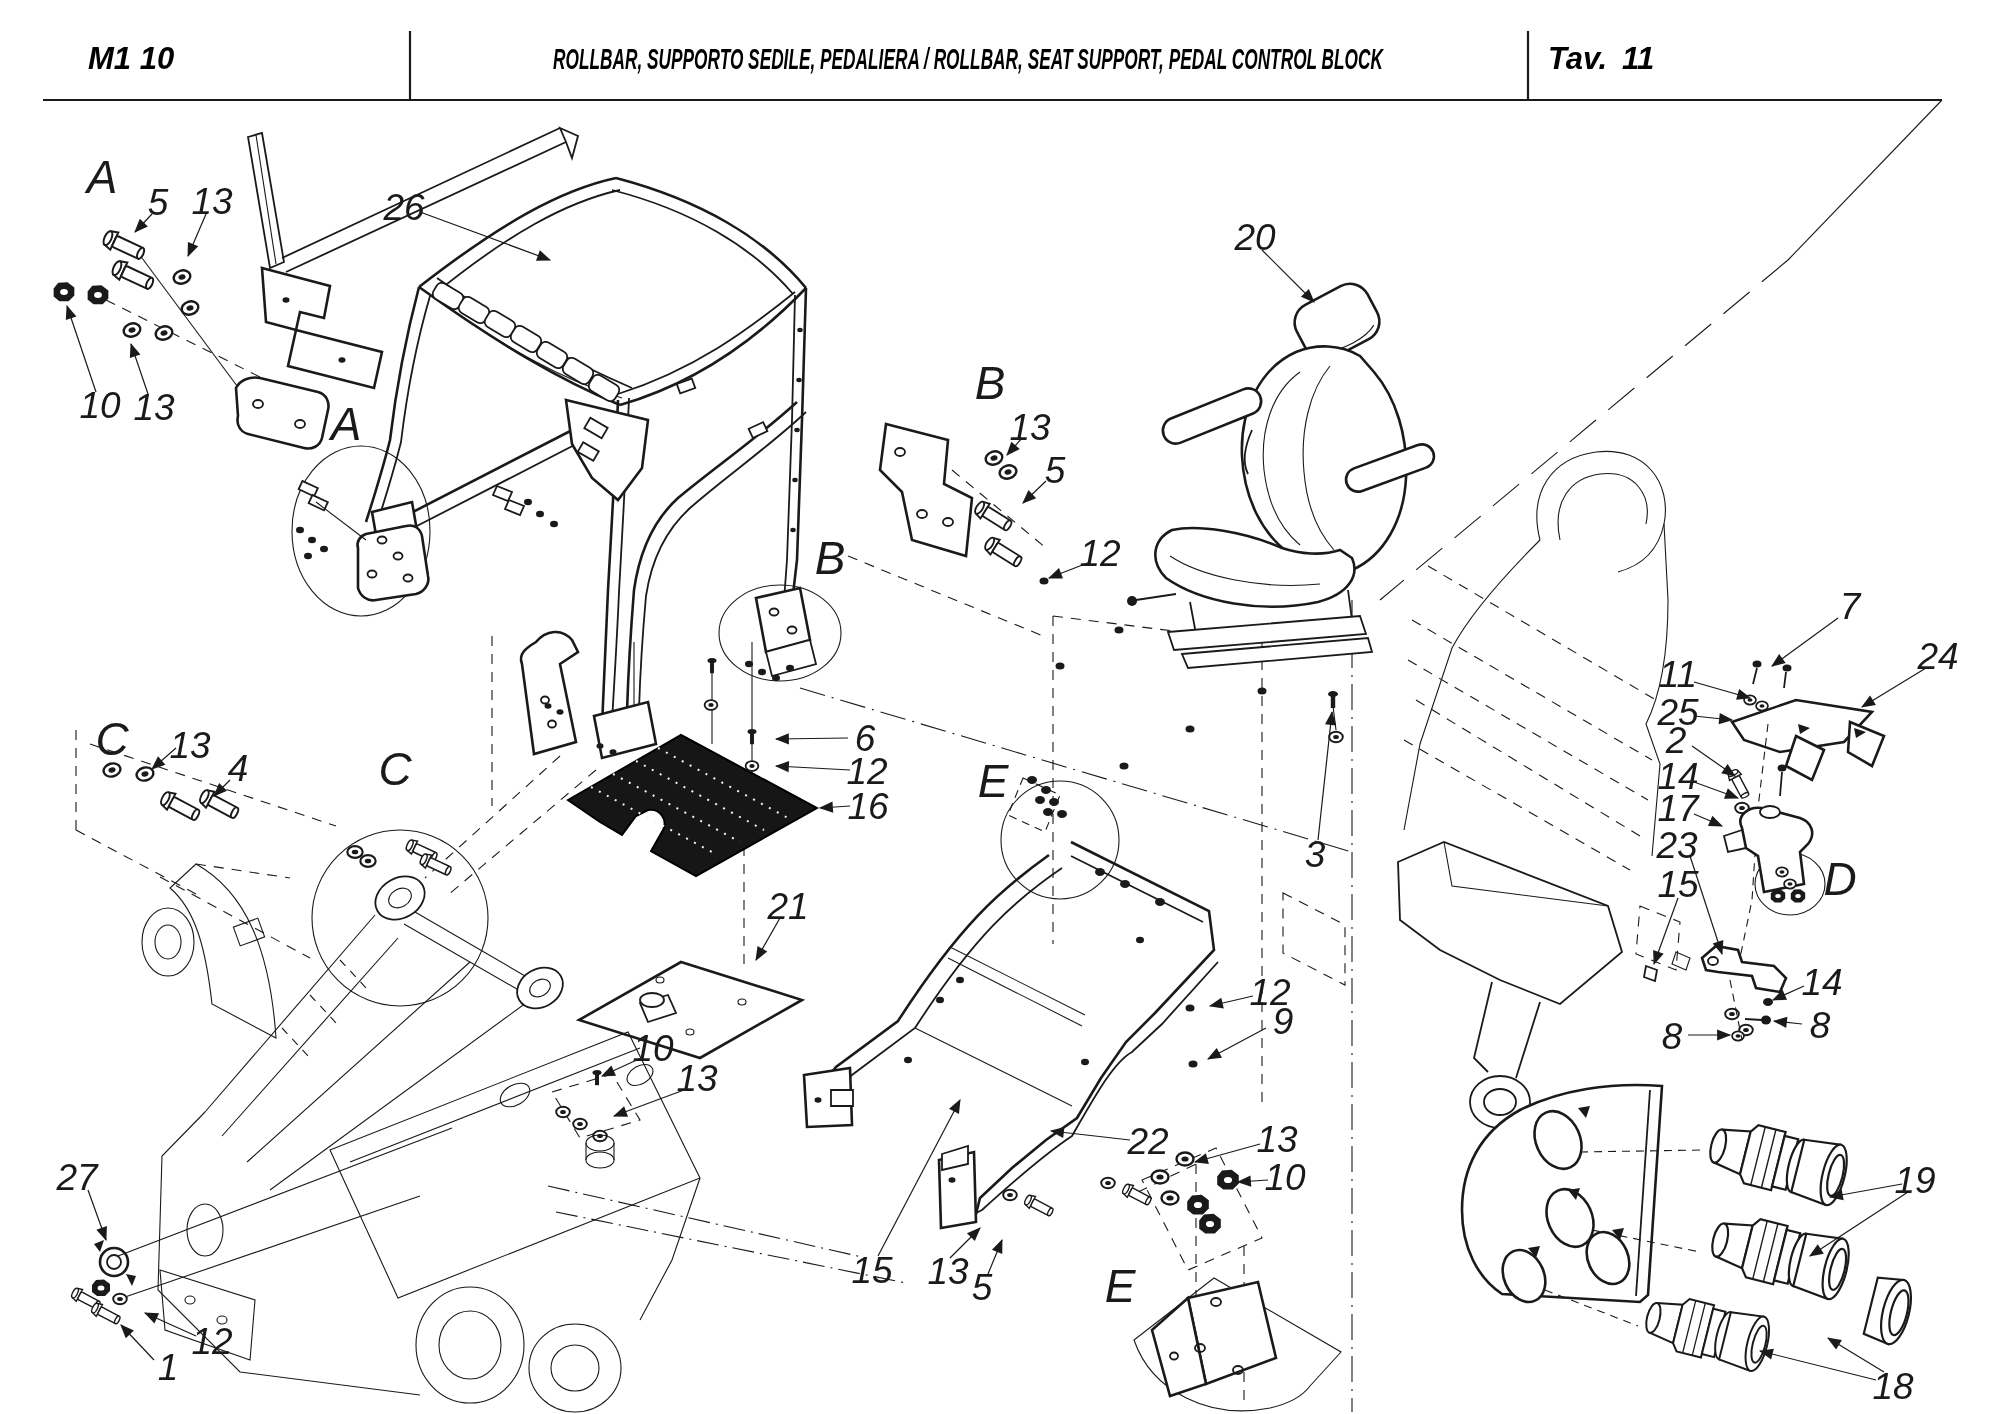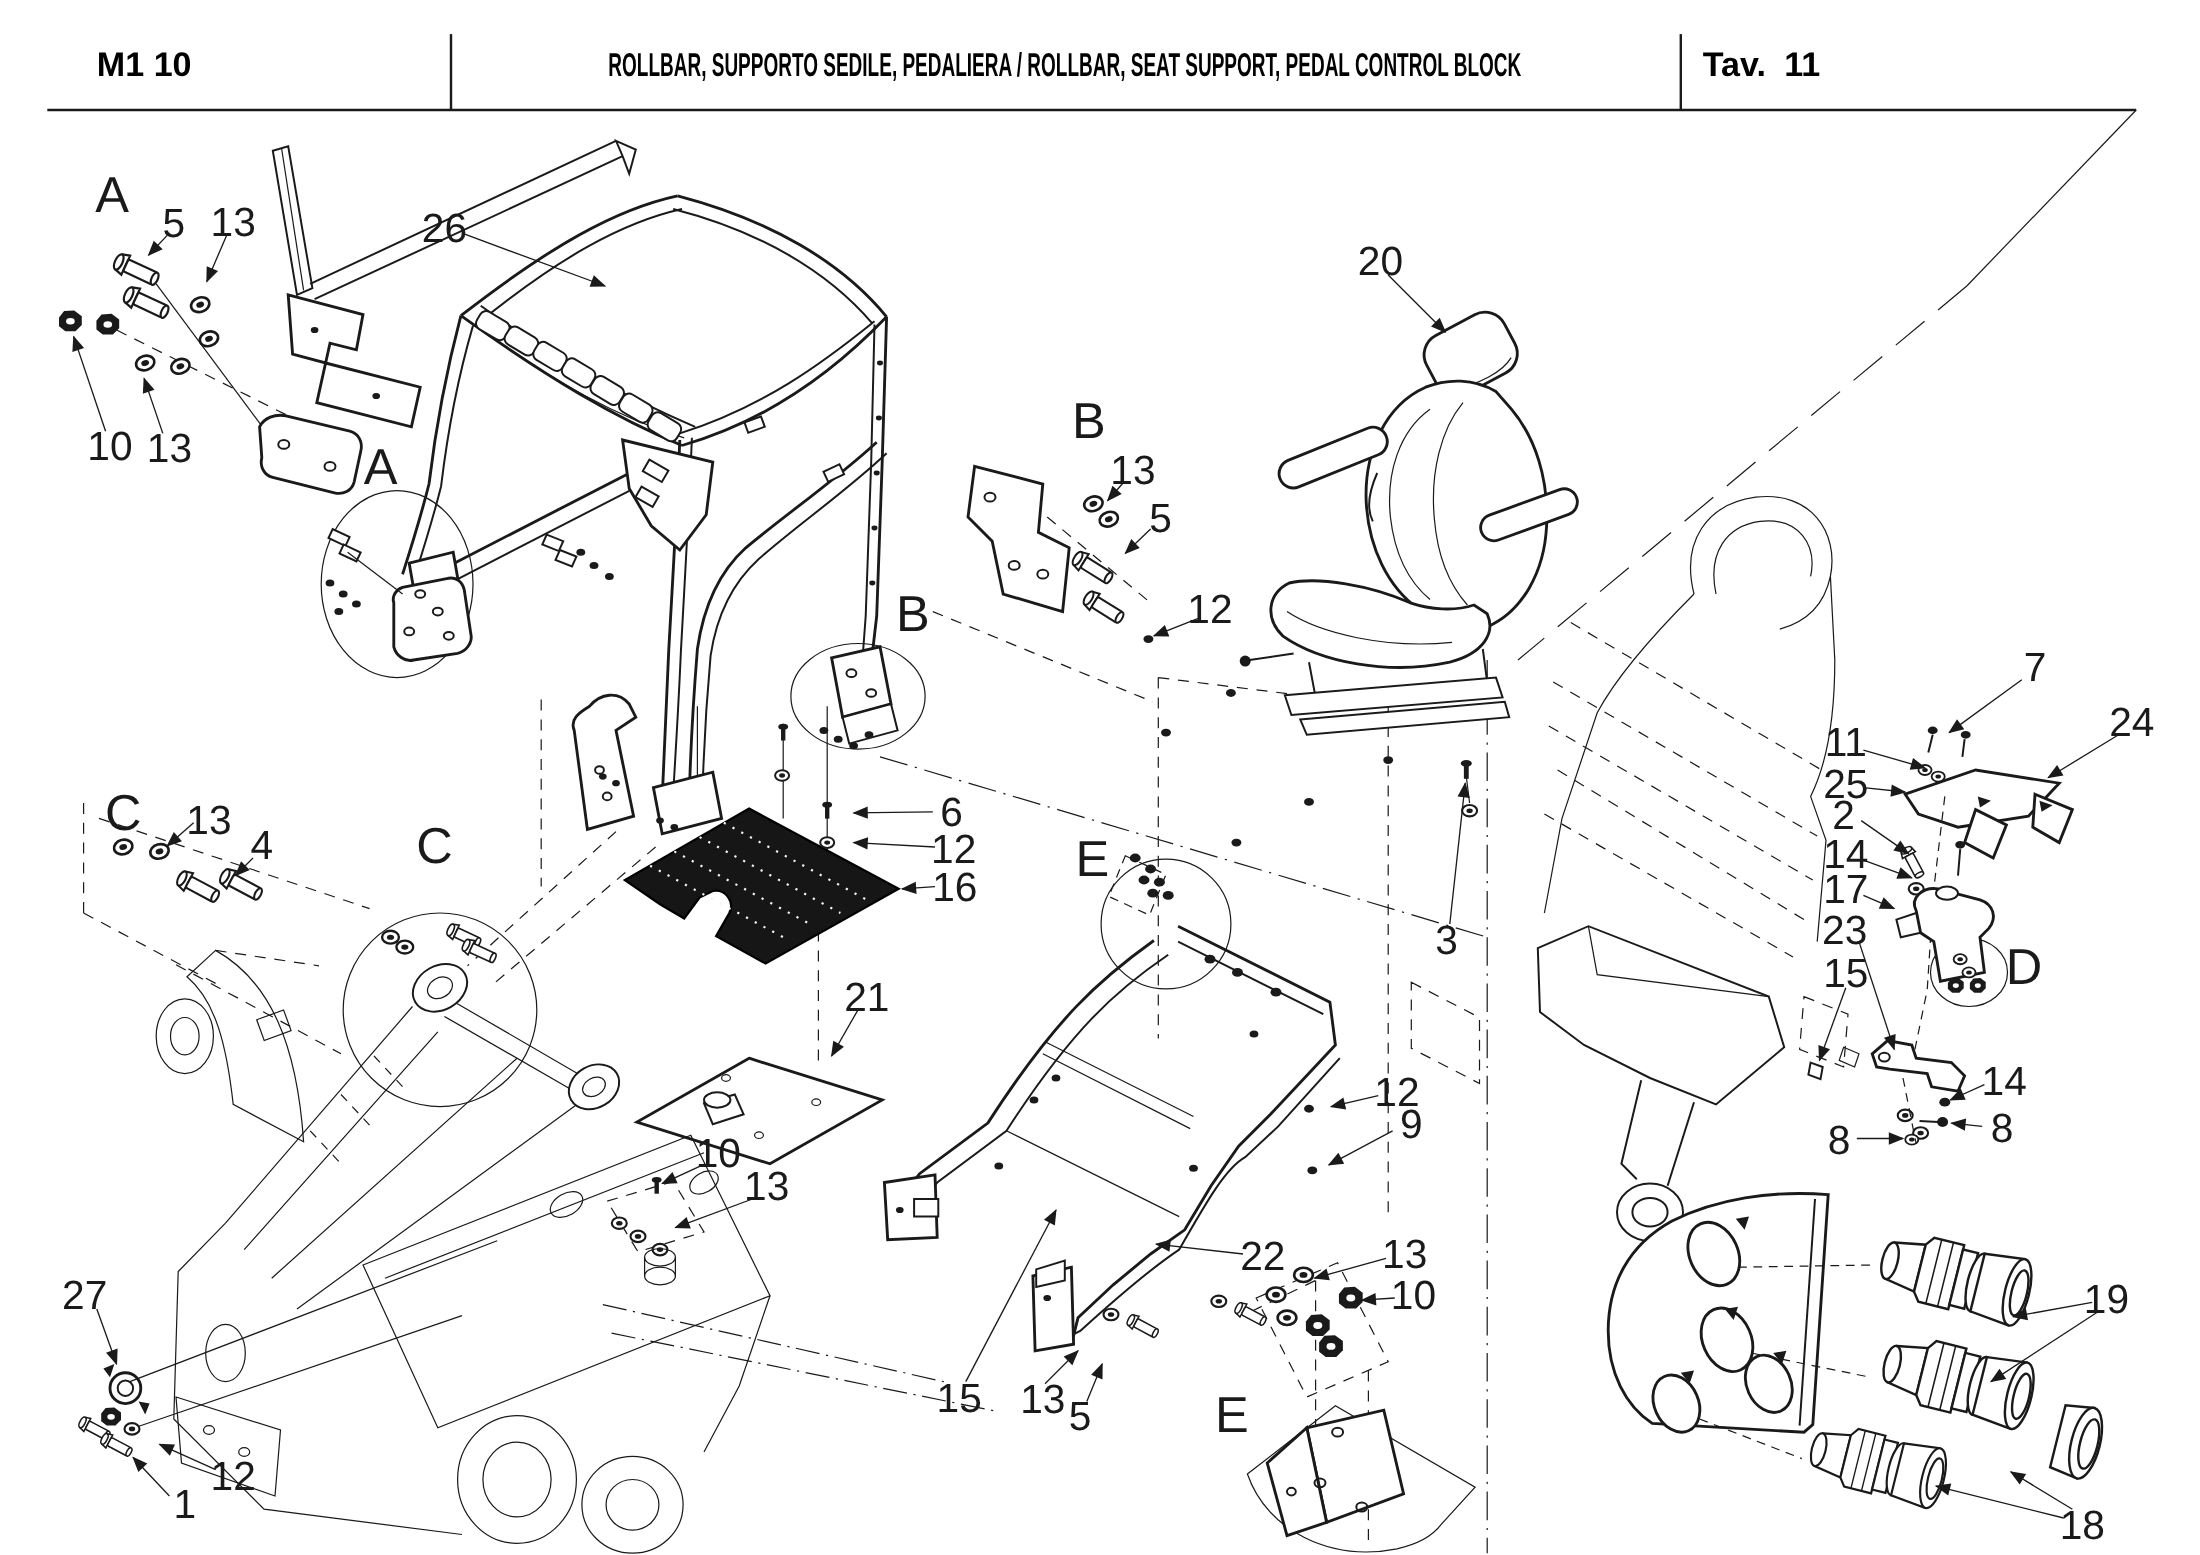--- a/index.html
+++ b/index.html
@@ -1,16 +1,16 @@
 <!DOCTYPE html>
 <html><head>
 <meta charset="utf-8">
 <style>
   html,body{margin:0;padding:0;background:#fff;}
-  #page{width:1798px;height:1414px;position:relative;font-family:"Liberation Sans",sans-serif;}
+  #page{width:1798px;height:1414px;position:relative;font-family:"Liberation Sans",sans-serif;font-style:italic;}
   svg{display:block;}
   .hdr{font-weight:bold;fill:#000;}
   .ltr{fill:#1a1a1a;}
   .num{fill:#1a1a1a;}
   .ln{stroke:#1a1a1a;fill:none;}
   .thick{stroke-width:2.6;}
   .mid{stroke-width:1.8;}
   .thin{stroke-width:1.1;}
   .wfill{fill:#fff;}
 </style>

